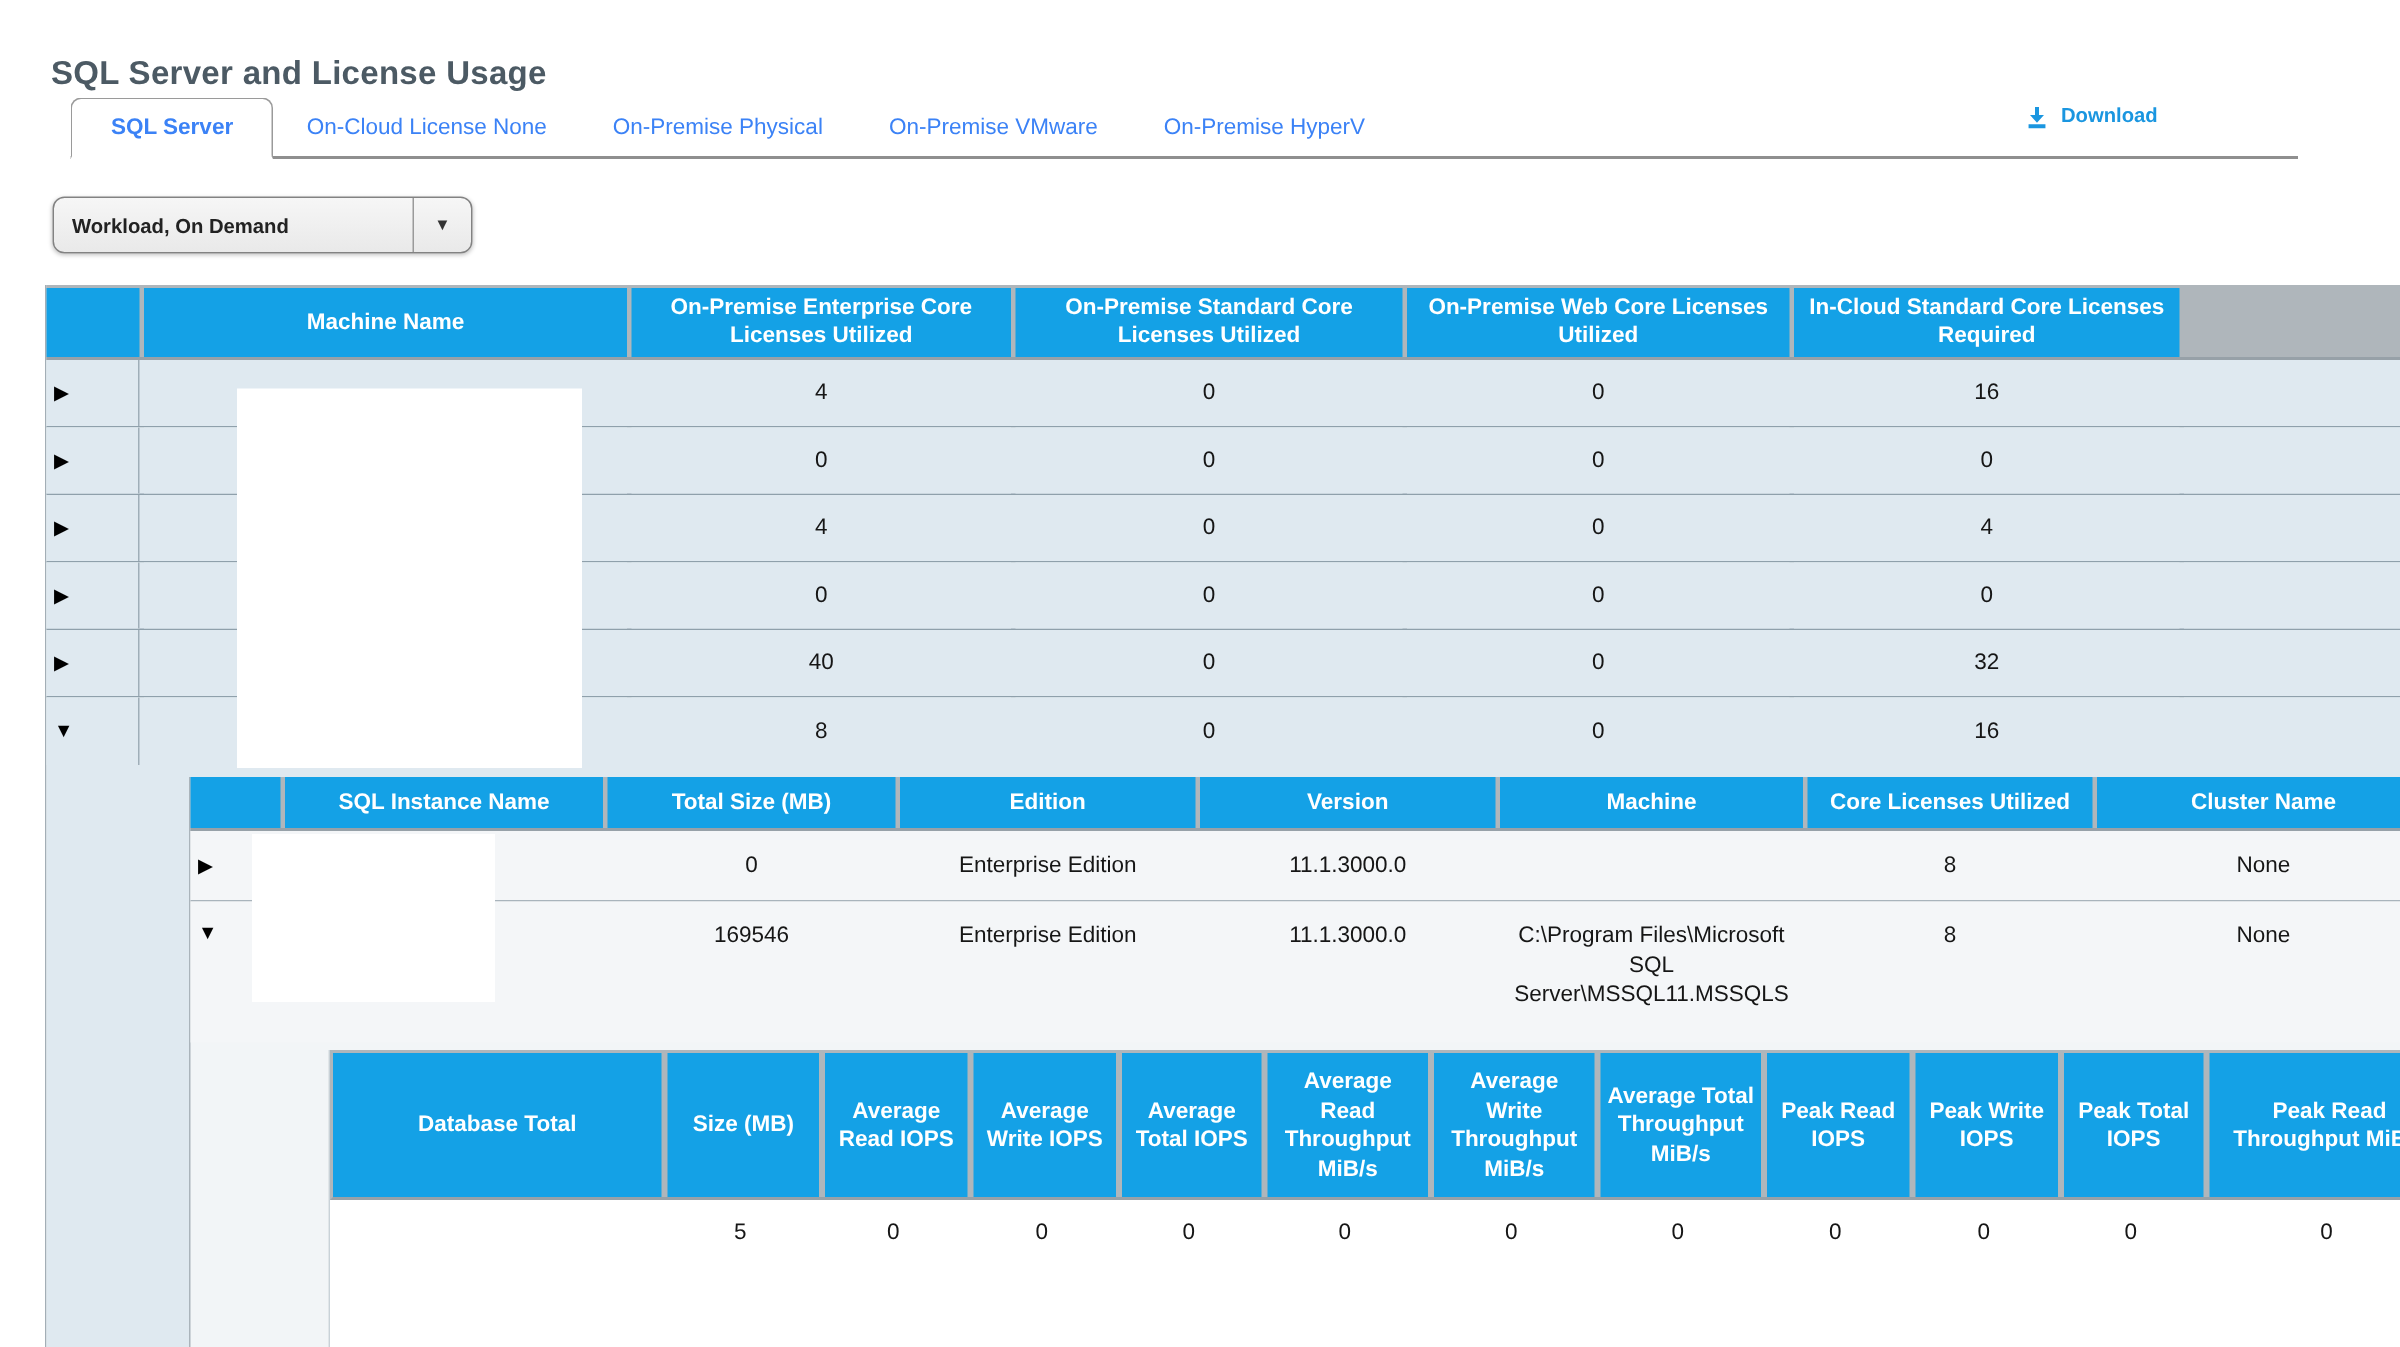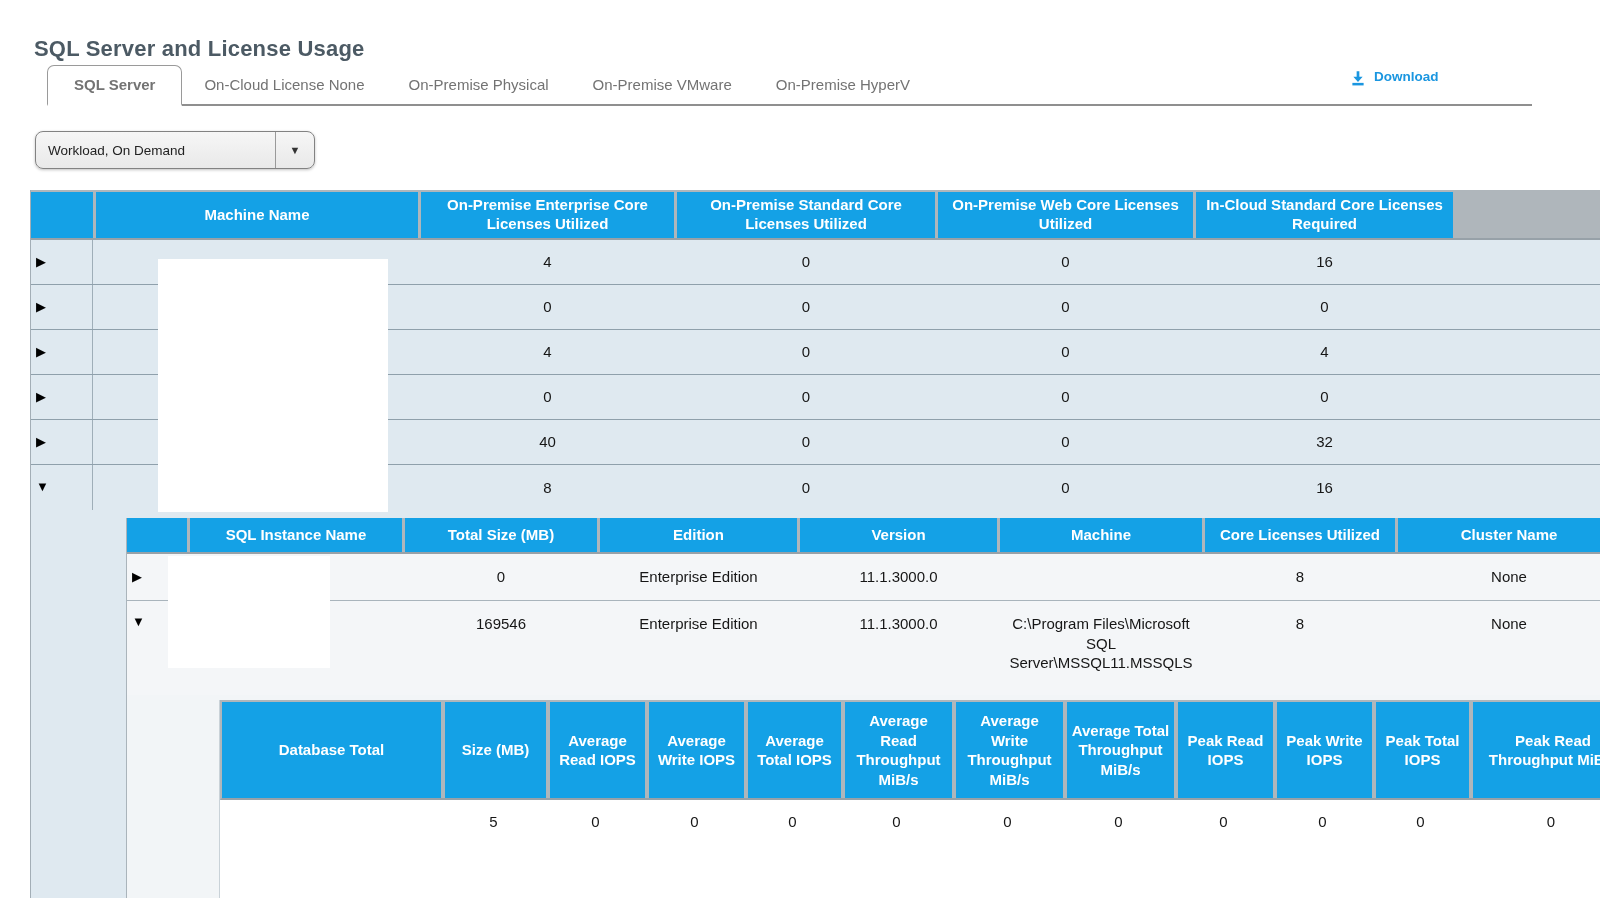--- a/index.html
+++ b/index.html
@@ -11,42 +11,42 @@
   
   .title {
     position:absolute; left:34px; top:8px;
     font-size:22px; font-weight:bold; color:#4c5a64; letter-spacing:.2px;margin-top:28px;
   }
   .tabbar {
     position:absolute; left:47px; top:66px; width:1485px; height:40px;
     display:flex; align-items:flex-end; border-bottom:2px solid #8f8f8f;
   }
   .tab {
-    font-size:15px; color:#737373; padding:10px 22px 11px 22px;
+    font-size:15px; color:#3b82f6; padding:10px 22px 11px 22px;
     cursor:pointer; white-space:nowrap;
   }
   .tab.active {
     font-weight:bold; background:#fff;
     border:1px solid #9a9a9a; border-bottom:2px solid #fff;
     border-radius:7px 7px 0 0; margin-bottom:-2px; padding:10px 26px 11px 26px;
   }
   .download {
     position:absolute; left:1349px; top:69px; display:flex; align-items:flex-start;
     gap:7px; cursor:pointer;
   }
   .download .dl-label { color:#1a96e0; font-size:13.5px; font-weight:bold; }
   
   .dropdown {
     position:absolute; left:35px; top:131px; width:280px; height:38px;
     border:1px solid #828282; border-radius:8px;
     background:linear-gradient(#f6f6f6,#e9e9e9);
     box-shadow:0 1px 3px rgba(0,0,0,.25);
     display:flex; align-items:center; cursor:pointer;
   }
-  .dropdown .dd-value { flex:1; padding-left:12px; font-size:13.5px; color:#222; }
+  .dropdown .dd-value { flex:1; padding-left:12px; font-size:13.5px; color:#222;font-weight:bold; }
   .dropdown .dd-sep { width:1px; align-self:stretch; background:#9a9a9a; }
   .dropdown .dd-arrow { width:38px; text-align:center; font-size:11px; color:#333; }
   
   .hcell {
     background:#14a1e6; color:#fff; font-weight:bold; font-size:15px;
     display:flex; align-items:center; justify-content:center; text-align:center;
     line-height:1.25; padding:2px 4px;
   }
   .cell {
     display:flex; align-items:center; justify-content:center;

